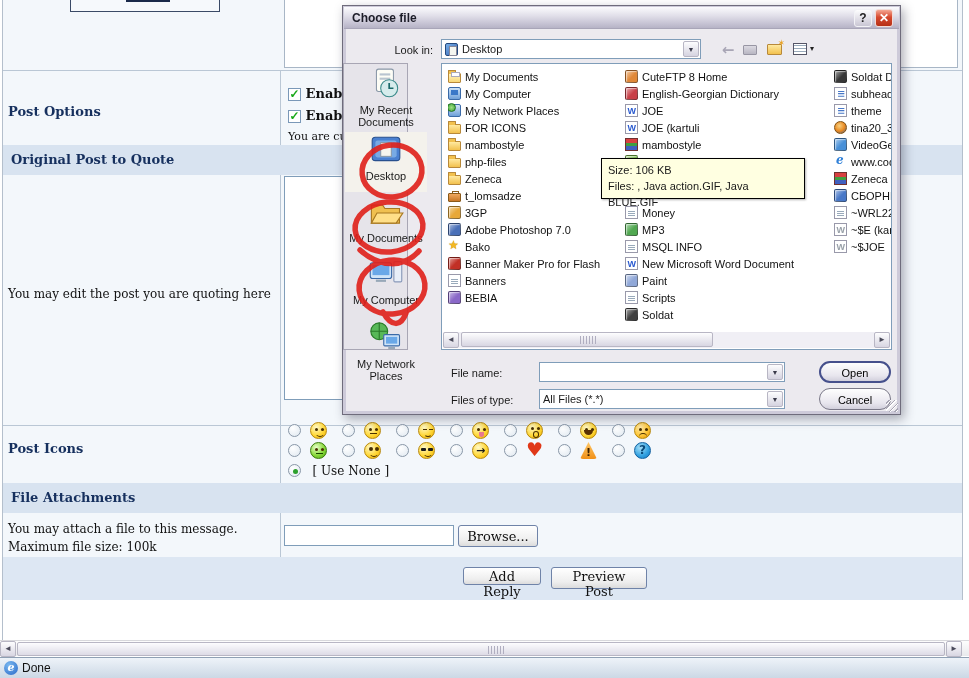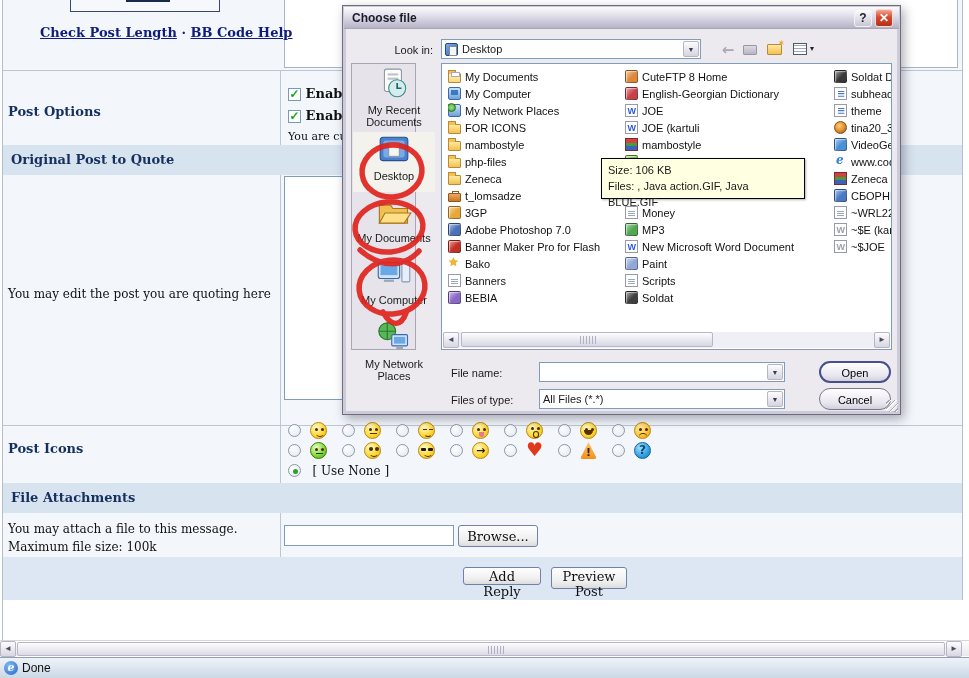--- a/index.html
+++ b/index.html
@@ -92,21 +92,21 @@
                 background:linear-gradient(135deg,#7ab0e8,#3060b0);border:1px solid #24497e;position:relative;}
   .mini-desktop::after{content:"";position:absolute;left:3px;top:2px;width:6px;height:8px;background:#f4f6f0;border:0.5px solid #889;}
   .tool-ic{position:absolute;top:35px;width:18px;height:18px;text-align:center;}
   .back-ic{color:#a8a5b5;font:bold 15px/18px "DejaVu Sans",sans-serif;}
   .back-ic::after{content:"←";}
   .fold-gray{top:39px;width:14px;height:10px;background:linear-gradient(#dcdae2,#b8b6c2);border:1px solid #9896a4;border-radius:1px;}
   .fold-new{top:38px;width:15px;height:11px;background:linear-gradient(#ffe9a0,#f2c14e);border:1px solid #b8893a;border-radius:1px;}
   .fold-new::after{content:"✶";position:absolute;right:-4px;top:-7px;color:#e8a020;font-size:9px;}
   .view-ic{top:37px;width:14px;height:12px;border:1px solid #556;background:repeating-linear-gradient(0deg,#fff 0 2px,#9ab 2px 3px);}
   .view-ic::after{content:"▾";position:absolute;right:-8px;top:0;font-size:8px;color:#222;}
-  .sidebar{position:absolute;left:8px;top:57px;width:65px;height:287px;background:#e6e4ea;border:1px solid #a8a6b4;}
+  .sidebar{position:absolute;left:0;top:57px;width:65px;height:287px;background:#e6e4ea;border:1px solid #a8a6b4;}
   .sb-item{position:absolute;left:1px;width:82px;text-align:center;cursor:pointer;}
   .sb-item.sel{background:#f4f2ec;}
   .sb-item .lab{font-size:11px;line-height:12px;color:#1a1a1a;}
   .filelist{position:absolute;left:98px;top:57px;width:451px;height:287px;background:#fff;border:1px solid #7f9db9;overflow:hidden;}
   .file-col{position:absolute;top:4px;}
   .file-row{height:17px;display:flex;align-items:center;gap:4px;white-space:nowrap;overflow:hidden;cursor:pointer;}
   .fl{font-size:11px;color:#111;}
   .fl.ul{text-decoration:underline;}
   .fi{width:13px;height:13px;display:inline-block;position:relative;flex:none;}
   .fi-folder,.fi-folder-open{height:10px;margin-top:3px;background:linear-gradient(#ffe9a0,#f2c14e);border:1px solid #b8893a;border-radius:1px;}
@@ -151,25 +151,20 @@
 
   <div class="page-bg"></div>
   <div class="vline" style="left:2px"></div>
   <div class="vline" style="left:962px;height:600px"></div>
 
   <div class="top-editor"></div>
   <div class="top-box">
     <div class="ul-line"></div>
   </div>
 
-  <div class="links-line">
-    <a>Check Post Length</a>
-    <span> </span><span>·</span><span> </span>
-    <a>BB Code Help</a>
-  </div>
 
   <div class="hline" style="top:70px"></div>
   <div class="col-div"></div>
 
   <div class="serif-label" style="position:absolute;left:8px;top:104px">Post Options</div>
 
   <div class="opt-row" style="top:86px">
     <span class="cb">✓</span>
     <b>Enabl</b>
   </div>
@@ -199,21 +194,21 @@
     <div class="serif-label" style="position:absolute;left:8px;top:7px">File Attachments</div>
   </div>
 
   <div class="serif-text" style="position:absolute;left:8px;top:522px">You may attach a file to this message.</div>
   <div class="serif-text" style="position:absolute;left:8px;top:540px">Maximum file size: 100k</div>
   <input class="attach-input" value="" style="">
   <button class="xp-btn" style="left:458px;top:525px;width:80px;height:22px">Browse...</button>
 
   <div class="band" style="top:557px;height:43px;background:#dde7f3"></div>
   <button class="xp-btn" style="left:463px;top:567px;width:78px;height:18px">Add Reply</button>
-  <button class="xp-btn" style="left:551px;top:567px;width:76px;height:22px">Preview Post</button>
+  <button class="xp-btn" style="left:551px;top:567px;width:96px;height:22px">Preview Post</button>
 
   <div class="pg-scroll">
     <span class="sc-btn" style="left:0">◄</span>
     <div class="pg-thumb">
         <div class="grip"></div>
       </div>
     <span class="sc-btn" style="left:946px">►</span>
   </div>
 
   <div class="statusbar">
@@ -322,28 +317,28 @@
           </div>
           <div class="file-row">
             <span class="fi fi-app" style="background: linear-gradient(135deg, rgba(255, 255, 255, 0.55), rgba(255, 255, 255, 0) 55%), rgb(232, 168, 56);"></span>
             <span class="fl">3GP</span>
           </div>
           <div class="file-row">
             <span class="fi fi-app" style="background: linear-gradient(135deg, rgba(255, 255, 255, 0.55), rgba(255, 255, 255, 0) 55%), rgb(74, 112, 184);"></span>
             <span class="fl">Adobe Photoshop 7.0</span>
           </div>
           <div class="file-row">
+            <span class="fi fi-star"></span>
+            <span class="fl">Bako</span>
+          </div>
+          <div class="file-row">
             <span class="fi fi-app" style="background: linear-gradient(135deg, rgba(255, 255, 255, 0.55), rgba(255, 255, 255, 0) 55%), rgb(194, 48, 38);"></span>
             <span class="fl">Banner Maker Pro for Flash</span>
           </div>
           <div class="file-row">
-            <span class="fi fi-star"></span>
-            <span class="fl">Bako</span>
-          </div>
-          <div class="file-row">
             <span class="fi fi-textfile"></span>
             <span class="fl">Banners</span>
           </div>
           <div class="file-row">
             <span class="fi fi-app" style="background: linear-gradient(135deg, rgba(255, 255, 255, 0.55), rgba(255, 255, 255, 0) 55%), rgb(138, 104, 200);"></span>
             <span class="fl">BEBIA</span>
           </div>
         </div>
       <div class="file-col" style="left:183px;width:192px">
           <div class="file-row">
@@ -378,20 +373,24 @@
             <span class="fi fi-none"></span>
             <span class="fl"></span>
           </div>
           <div class="file-row">
             <span class="fi fi-textfile"></span>
             <span class="fl">Money</span>
           </div>
           <div class="file-row">
             <span class="fi fi-app" style="background: linear-gradient(135deg, rgba(255, 255, 255, 0.55), rgba(255, 255, 255, 0) 55%), rgb(80, 168, 80);"></span>
             <span class="fl">MP3</span>
+          </div>
+          <div class="file-row">
+            <span class="fi fi-textfile"></span>
+            <span class="fl">MSQL INFO</span>
           </div>
           <div class="file-row">
             <span class="fi fi-worddoc"></span>
             <span class="fl">New Microsoft Word Document</span>
           </div>
           <div class="file-row">
             <span class="fi fi-app" style="background: linear-gradient(135deg, rgba(255, 255, 255, 0.55), rgba(255, 255, 255, 0) 55%), rgb(144, 168, 216);"></span>
             <span class="fl">Paint</span>
           </div>
           <div class="file-row">

